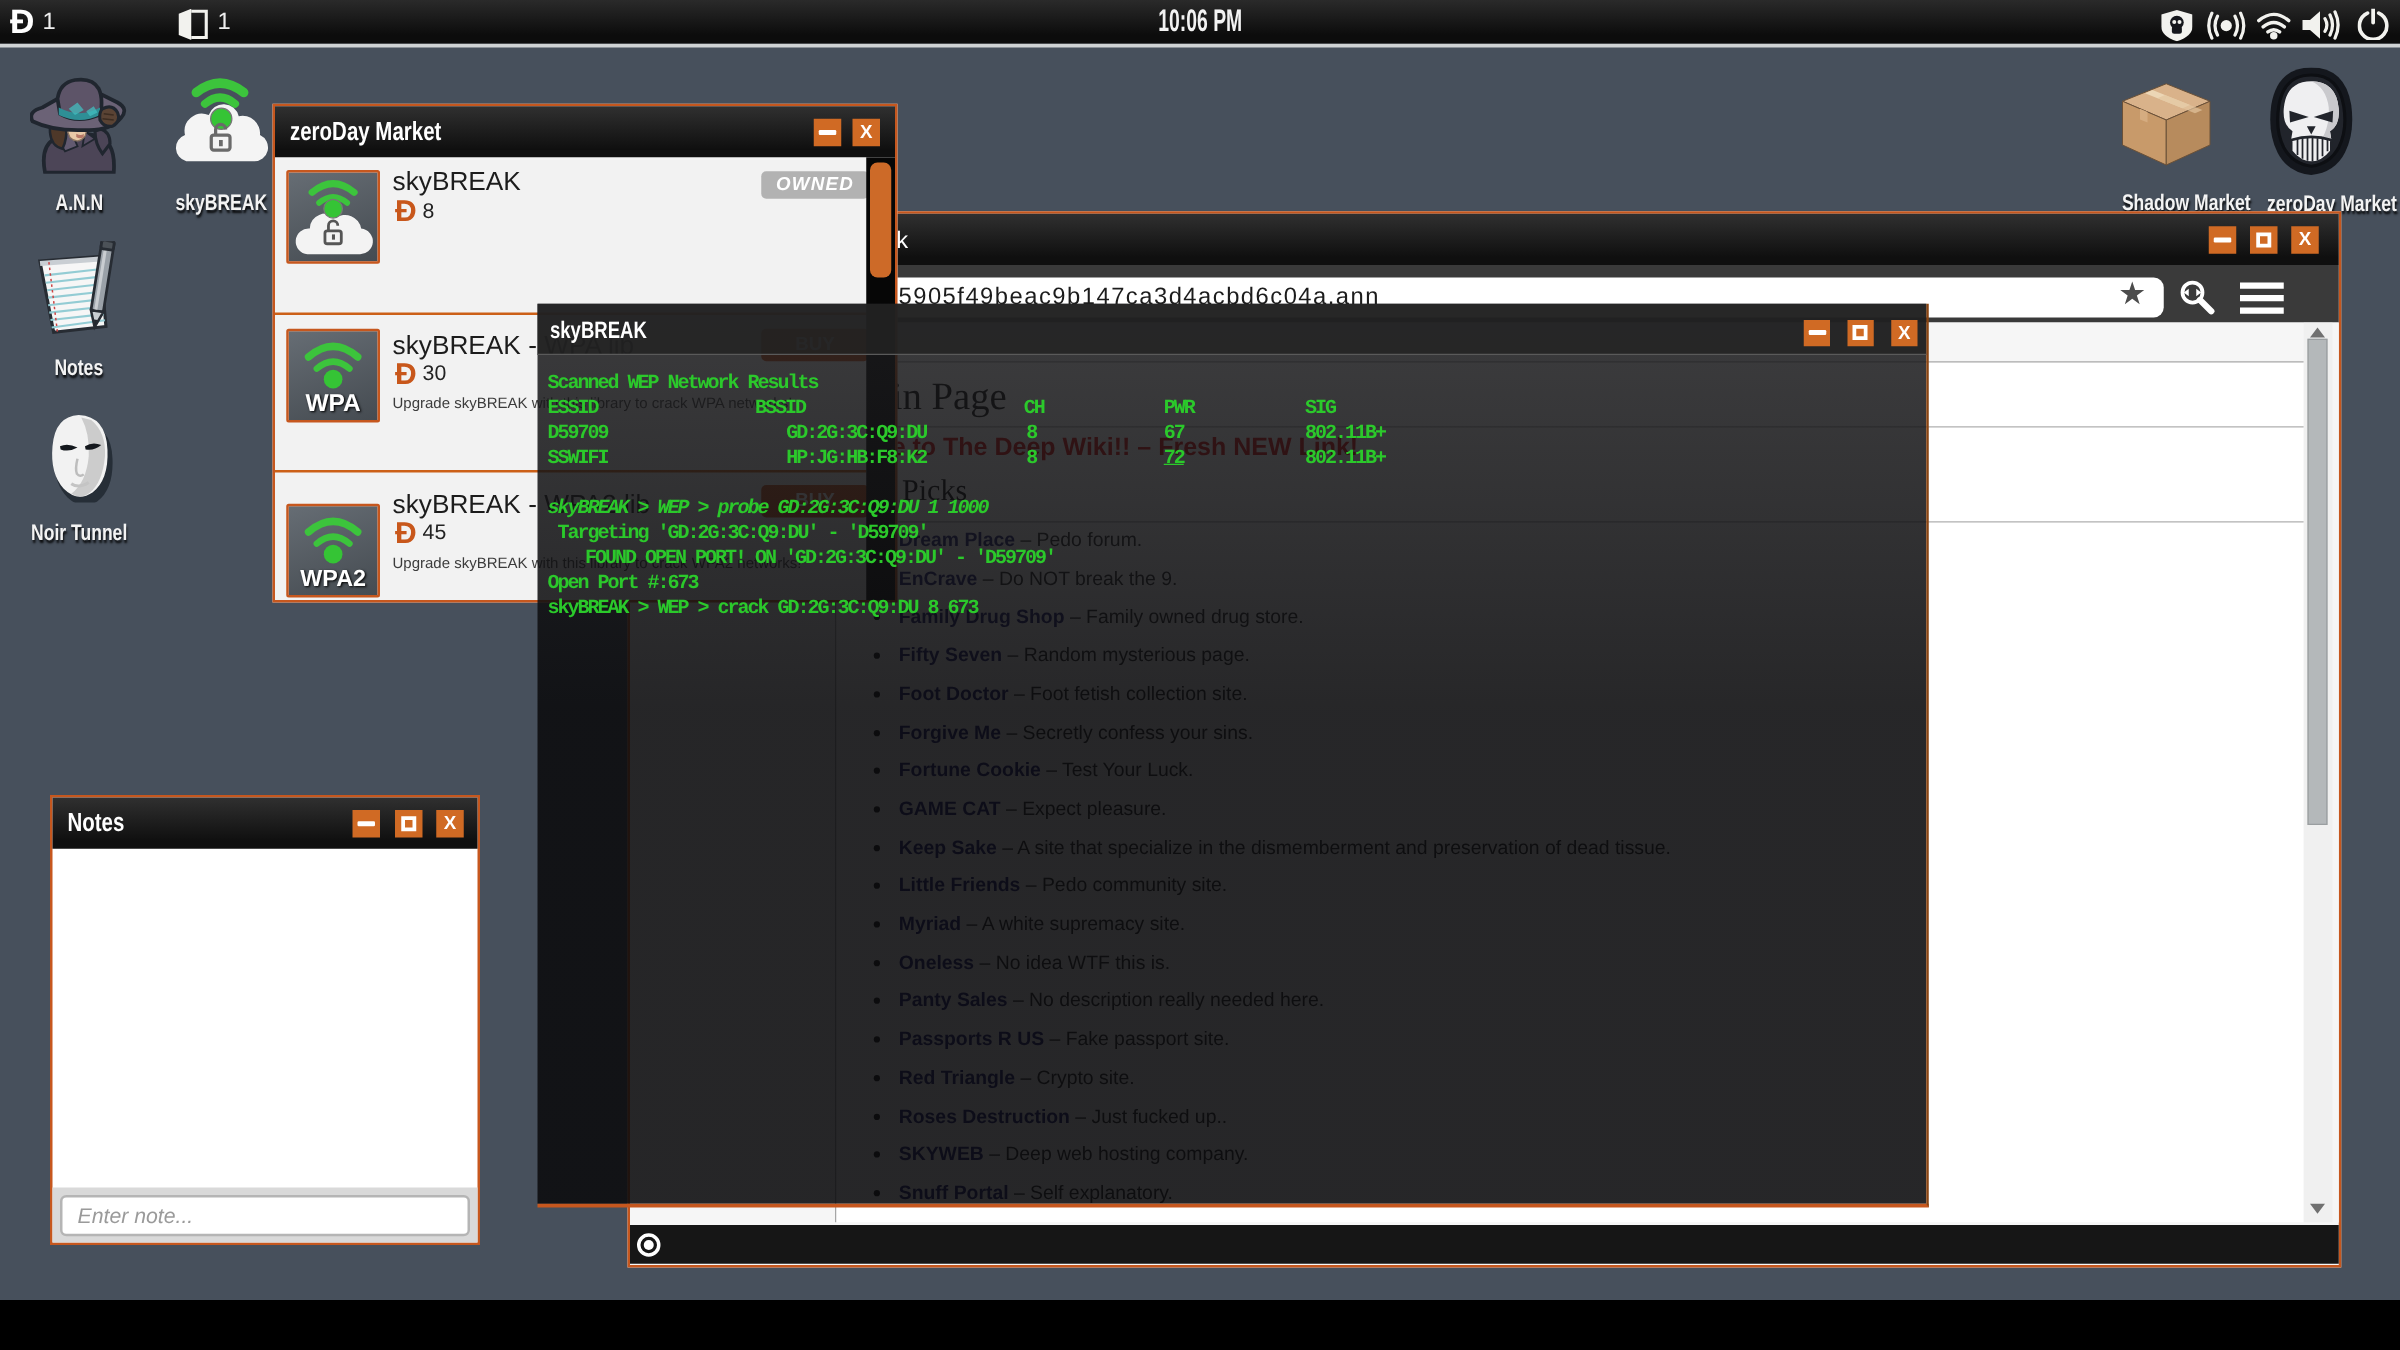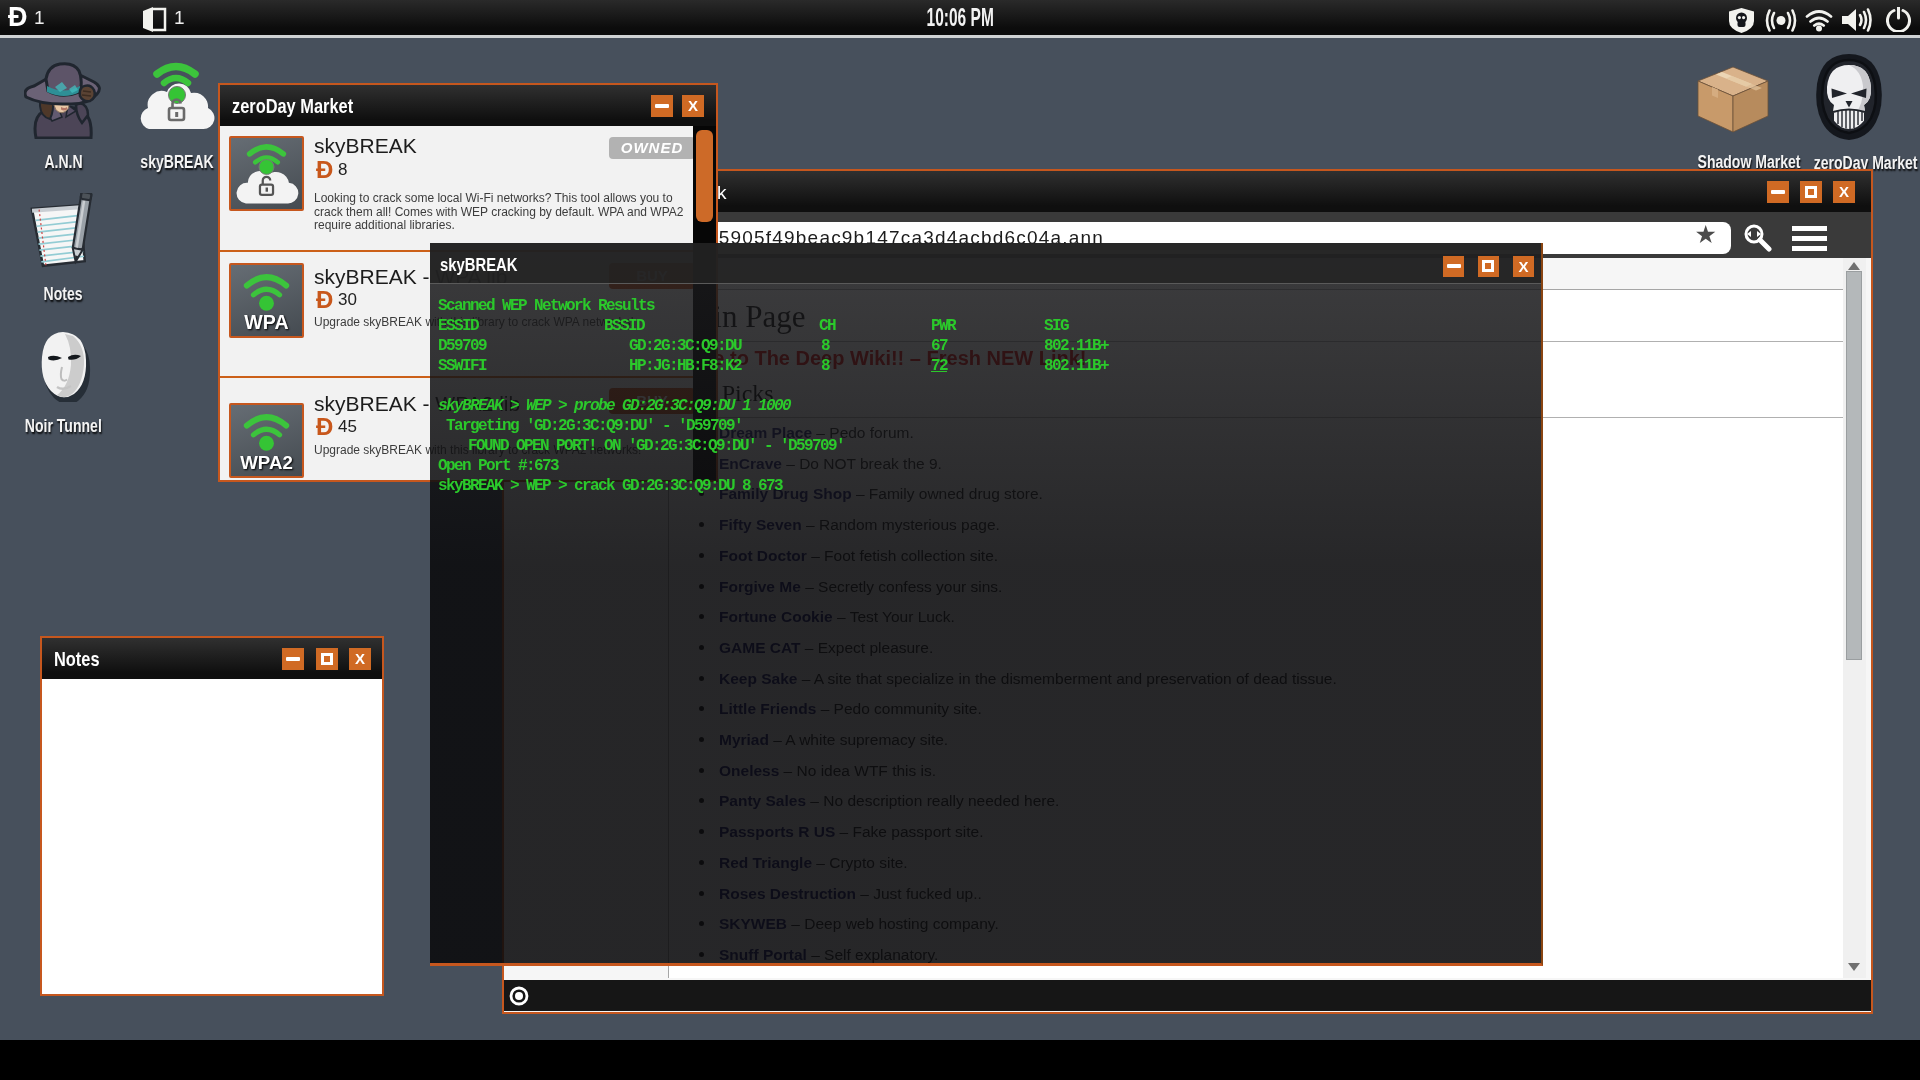--- a/index.html
+++ b/index.html
@@ -152,21 +152,20 @@
             <path d="M20 17 Q38 2 56 17" stroke="#3cc43c" stroke-width="6" fill="none" stroke-linecap="round"></path>
             <path d="M26 26 Q38 16 50 26" stroke="#3cc43c" stroke-width="5" fill="none" stroke-linecap="round"></path>
             <path d="M16 70 h44 a11 11 0 0 0 2 -22 a14 14 0 0 0 -22 -9 a13 13 0 0 0 -22 9 a11 11 0 0 0 -2 22z" fill="#f3f3f3"></path>
             <circle cx="38" cy="31" r="8" fill="#35c435" stroke="#777" stroke-width="1"></circle>
             <rect x="31" y="50" width="14" height="11" rx="2" fill="none" stroke="#555" stroke-width="2.4"></rect>
             <path d="M34 50 v-4.5 a4 4 0 0 1 8 0" stroke="#555" stroke-width="2.4" fill="none"></path>
             <rect x="37" y="53" width="2.6" height="4.5" fill="#555"></rect>
           </svg></div>
         <div class="mtitle" style="top:8px;">skyBREAK</div>
         <div class="mprice" style="top:30px;"><span class="d">Ð</span><span class="n"> 8</span></div>
-        <div class="mdesc" style="top:66px; width:380px;">Looking to crack some local Wi-Fi networks? This tool allows you to crack them all! Comes with WEP cracking by default. WPA and WPA2 require additional libraries.</div>
         <div class="obadge" style="top:11px;">OWNED</div>
       </div>
       <div class="mitem" style="top:168px; height:125px; border-bottom:2px solid #cc6018;">
         <div class="mico" style="top:10px;"><svg width="71" height="71" viewBox="0 0 76 76">
             <path d="M17 22 Q38 4 59 22" stroke="#3cc43c" stroke-width="6.5" fill="none" stroke-linecap="round"></path>
             <path d="M24 32 Q38 20 52 32" stroke="#3cc43c" stroke-width="5.5" fill="none" stroke-linecap="round"></path>
             <circle cx="38" cy="41" r="8" fill="#35c435"></circle>
             <text x="38" y="68" text-anchor="middle" font-family="Liberation Sans" font-weight="bold" font-size="21" fill="#fff" style="text-shadow:1px 1px 2px #000;">WPA</text>
           </svg></div>
         <div class="mtitle" style="top:12px;">skyBREAK - WPA lib</div>
@@ -197,20 +196,23 @@
   <div class="ttext"><span class="cond">Notes</span></div>
   <div class="wbtn" style="left:240px;">
       <div class="dash"></div>
     </div>
   <div class="wbtn" style="left:274px;">
       <div class="sq"></div>
     </div>
   <div class="wbtn" style="left:307px;">
       <div class="x">X</div>
     </div>
+  <div id="notesbottom">
+      <div id="noteinput">Enter note...</div>
+    </div>
 </div>
 
 <div id="term">
   <div id="termbar"></div>
   <div class="ttext" style="left:10px; top:11px; font-size:19px;"><span class="cond">skyBREAK</span></div>
   <div class="wbtn" style="left:1013px; top:13px; width:21px; height:21px;">
       <div class="dash" style="top:8px;"></div>
     </div>
   <div class="wbtn" style="left:1048px; top:13px; width:21px; height:21px;">
       <div class="sq" style="left:4px; top:4px; width:12px; height:12px;"></div>

